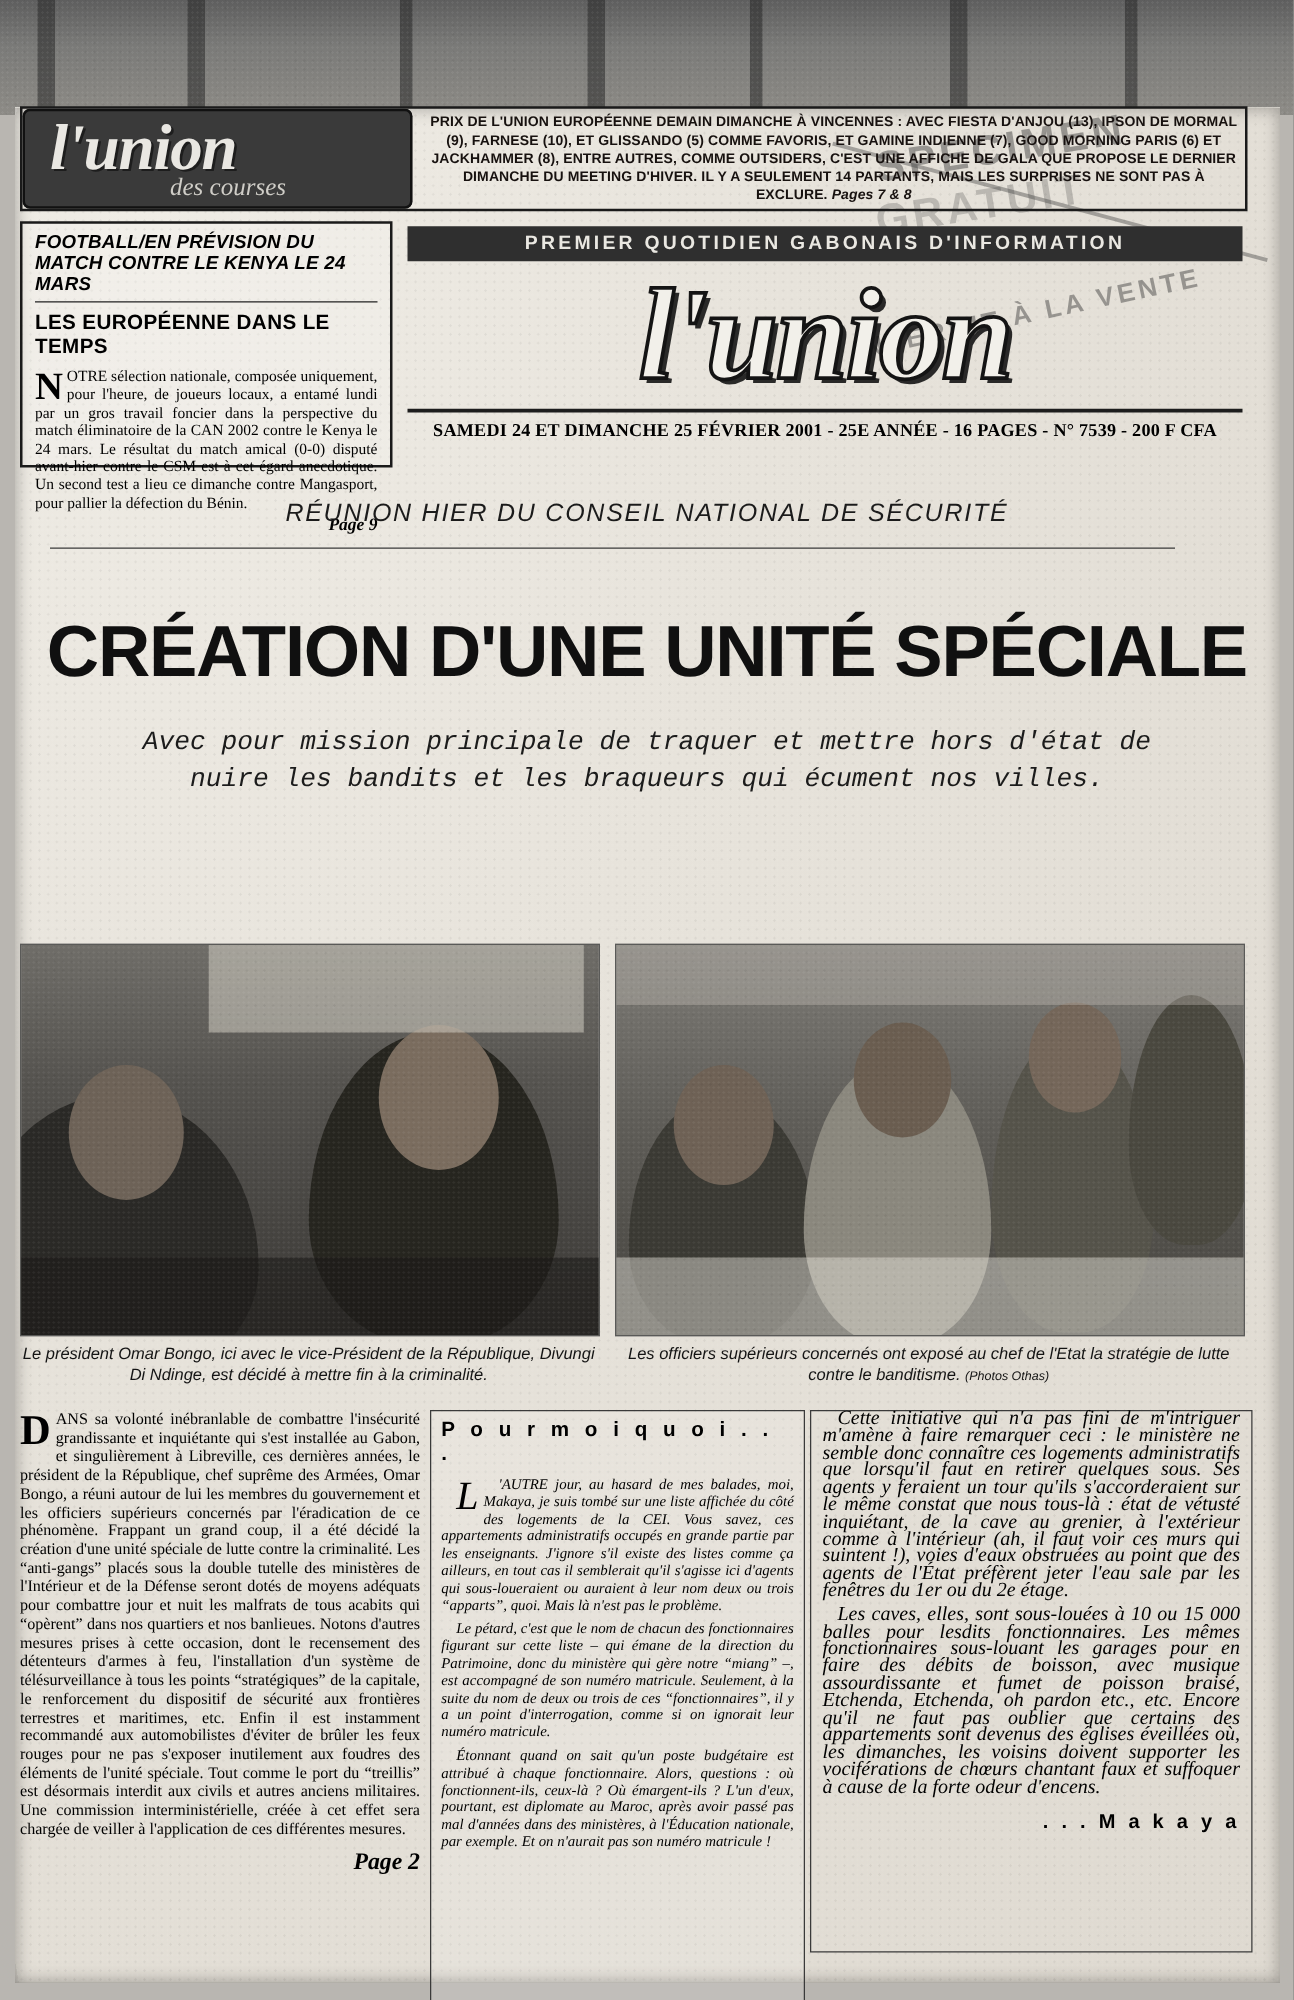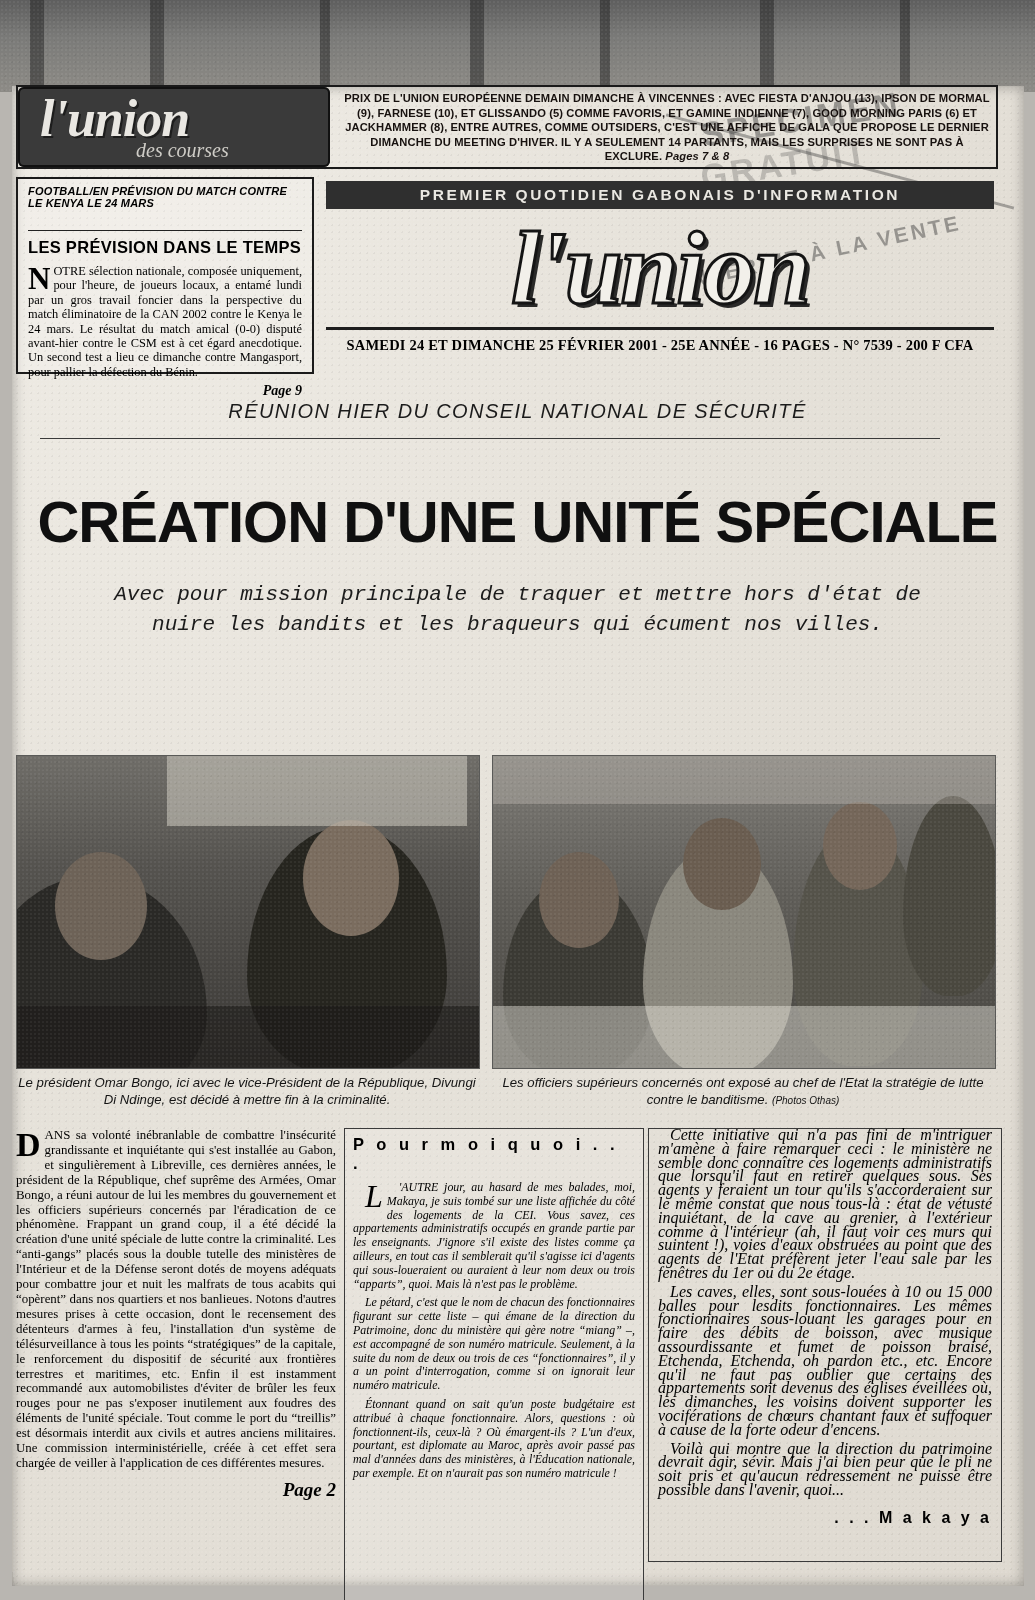--- a/index.html
+++ b/index.html
@@ -34,22 +34,22 @@
      color:#cfcdc7;font-family:"Liberation Serif",serif;text-align:right;}
   #promo{position:absolute;left:320px;top:0;width:658px;height:80px;padding:4px 6px 16px 6px;
      box-sizing:border-box;text-align:center;}
   #promo p{margin:0;font-family:"Liberation Sans",sans-serif;font-weight:700;font-size:11.2px;
      line-height:14.6px;letter-spacing:.1px;color:#17110f;}
   #promo .pages{font-style:italic;}
 
   
   #football{position:absolute;left:16px;top:177px;width:298px;height:197px;
     background:rgba(255,255,255,.18);box-sizing:border-box;padding:6px 10px;}
-  #football .kicker{font-family:"Liberation Sans",sans-serif;font-weight:700;font-size:11px;
-    font-style:italic;letter-spacing:.2px;border-bottom:1px solid #222;padding-bottom:21px;margin-bottom:7px;}
+  #football .kicker{font-family:"Liberation Sans",sans-serif;font-weight:700;font-size:15px;
+    font-style:italic;letter-spacing:.2px;border-bottom:1px solid #222;padding-bottom:5px;margin-bottom:7px;}
   #football h3{margin:0 0 7px 0;font-family:"Liberation Sans",sans-serif;font-size:16.5px;
     letter-spacing:.3px;}
   #football .body{font-size:12.4px;line-height:14.4px;text-align:justify;}
   #football .body .drop{float:left;font-size:31px;line-height:26px;padding:2px 3px 0 0;font-weight:700;}
   #football .page{margin-top:4px;text-align:right;font-weight:700;font-style:italic;font-size:14px;}
 
   
   #mast{position:absolute;left:326px;top:177px;width:668px;height:197px;}
   #mastline{position:absolute;left:0;top:4px;width:668px;height:28px;background:#2f2f2f;}
   #mastline span{display:block;text-align:center;color:#eae8e2;font-family:"Liberation Sans",sans-serif;
@@ -157,21 +157,21 @@
       <div class="dc">des courses</div>
     </div>
     <div id="promo">
       <p><span>PRIX DE L'UNION EUROPÉENNE DEMAIN DIMANCHE À VINCENNES : AVEC FIESTA D'ANJOU (13), IPSON DE MORMAL (9), FARNESE (10), ET GLISSANDO (5) COMME FAVORIS, ET GAMINE INDIENNE (7), GOOD MORNING PARIS (6) ET JACKHAMMER (8), ENTRE AUTRES, COMME OUTSIDERS, C'EST UNE AFFICHE DE GALA QUE PROPOSE LE DERNIER DIMANCHE DU MEETING D'HIVER. IL Y A SEULEMENT 14 PARTANTS, MAIS LES SURPRISES NE SONT PAS À EXCLURE.</span>
          <span class="pages">Pages 7 &amp; 8</span></p>
     </div>
   </div>
 
   <div id="football" class="frame">
     <div class="kicker">FOOTBALL/EN PRÉVISION DU MATCH CONTRE LE KENYA LE 24 MARS</div>
-    <h3>LES PRÉVISION DANS LE TEMPS</h3>
+    <h3>LES EUROPÉENNE DANS LE TEMPS</h3>
     <div class="body">
       <span class="drop">N</span>
       <span>OTRE sélection nationale, composée uniquement, pour l'heure, de joueurs locaux, a entamé lundi par un gros travail foncier dans la perspective du match éliminatoire de la CAN 2002 contre le Kenya le 24 mars. Le résultat du match amical (0-0) disputé avant-hier contre le CSM est à cet égard anecdotique. Un second test a lieu ce dimanche contre Mangasport, pour pallier la défection du Bénin.</span>
     </div>
     <div class="page">Page 9</div>
   </div>
 
   <div id="mast">
     <div id="mastline">
       <span>PREMIER QUOTIDIEN GABONAIS D'INFORMATION</span>
@@ -232,18 +232,17 @@
       <p>Le pétard, c'est que le nom de chacun des fonctionnaires figurant sur cette liste – qui émane de la direction du Patrimoine, donc du ministère qui gère notre “miang” –, est accompagné de son numéro matricule. Seulement, à la suite du nom de deux ou trois de ces “fonctionnaires”, il y a un point d'interrogation, comme si on ignorait leur numéro matricule.</p>
       <p>Étonnant quand on sait qu'un poste budgétaire est attribué à chaque fonctionnaire. Alors, questions : où fonctionnent-ils, ceux-là ? Où émargent-ils ? L'un d'eux, pourtant, est diplomate au Maroc, après avoir passé pas mal d'années dans des ministères, à l'Éducation nationale, par exemple. Et on n'aurait pas son numéro matricule !</p>
     </div>
   </div>
 
   <div id="col3box"></div>
   <div id="col3">
     <div class="body">
       <p>Cette initiative qui n'a pas fini de m'intriguer m'amène à faire remarquer ceci : le ministère ne semble donc connaître ces logements administratifs que lorsqu'il faut en retirer quelques sous. Ses agents y feraient un tour qu'ils s'accorderaient sur le même constat que nous tous-là : état de vétusté inquiétant, de la cave au grenier, à l'extérieur comme à l'intérieur (ah, il faut voir ces murs qui suintent !), voies d'eaux obstruées au point que des agents de l'État préfèrent jeter l'eau sale par les fenêtres du 1er ou du 2e étage.</p>
       <p>Les caves, elles, sont sous-louées à 10 ou 15 000 balles pour lesdits fonctionnaires. Les mêmes fonctionnaires sous-louant les garages pour en faire des débits de boisson, avec musique assourdissante et fumet de poisson braisé, Etchenda, Etchenda, oh pardon etc., etc. Encore qu'il ne faut pas oublier que certains des appartements sont devenus des églises éveillées où, les dimanches, les voisins doivent supporter les vociférations de chœurs chantant faux et suffoquer à cause de la forte odeur d'encens.</p>
-      <p>Voilà qui montre que la direction du patrimoine devrait agir, sévir. Mais j'ai bien peur que le pli ne soit pris et qu'aucun redressement ne puisse être possible dans l'avenir, quoi...</p>
     </div>
     <div class="sig">. . .  M a k a y a</div>
   </div>
 
 </div>
 
 </body></html>

